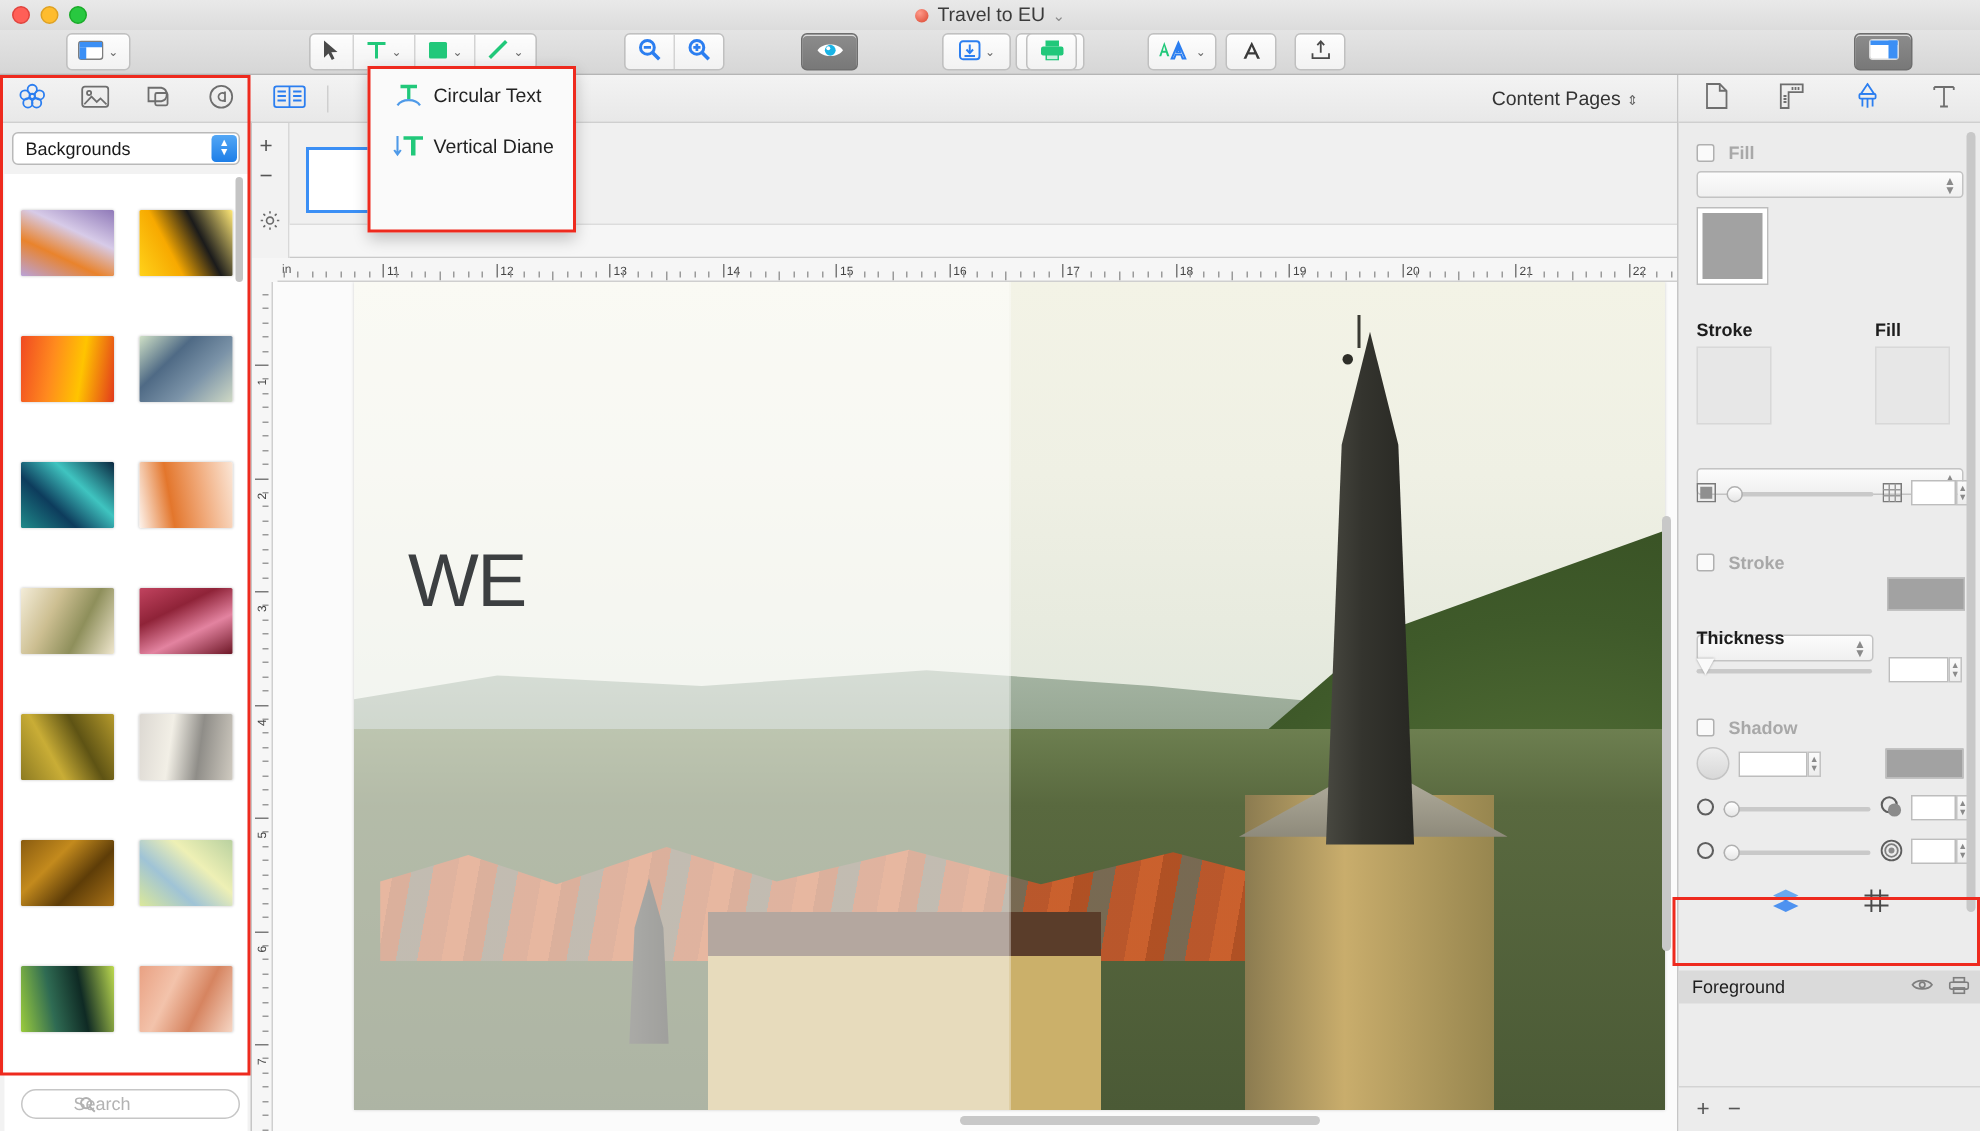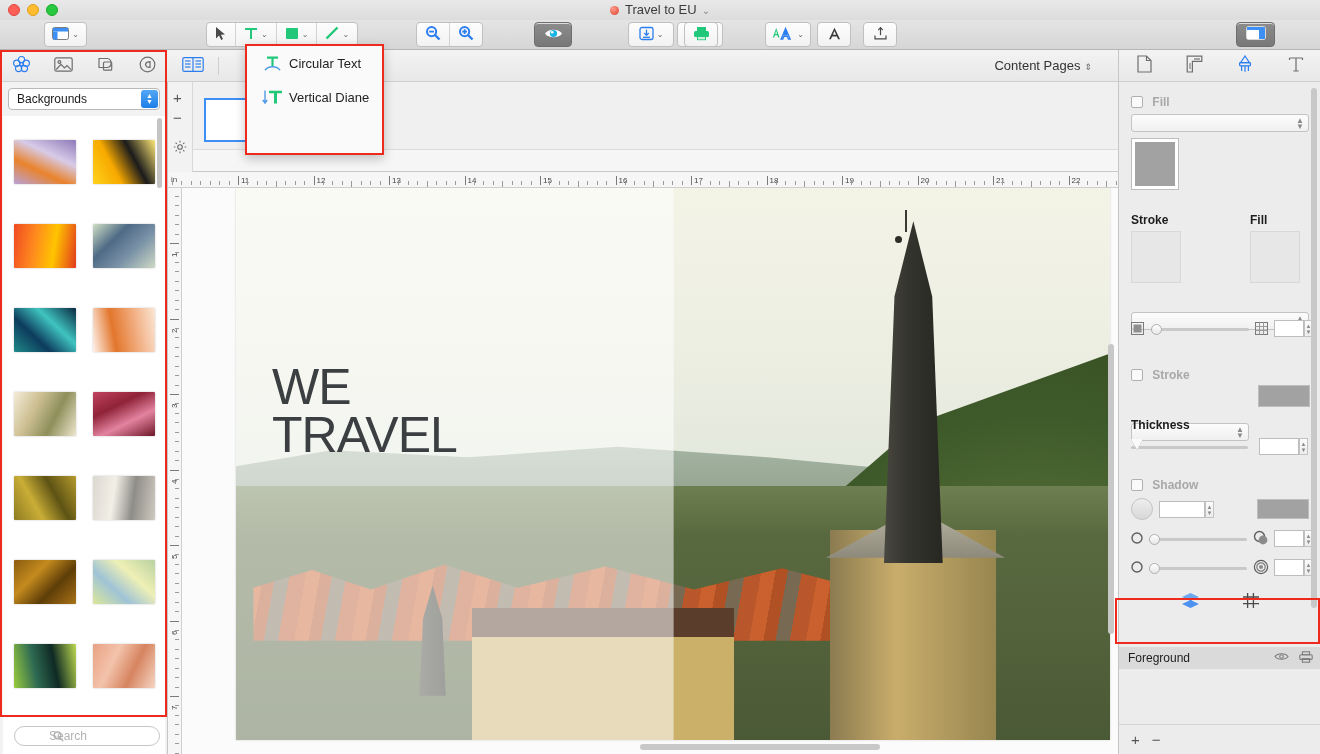--- a/index.html
+++ b/index.html
@@ -149,21 +149,21 @@
   .page-thumb .mini {
     position:absolute; right:0; top:0; width: 40px; height: 40px;
     background: linear-gradient(160deg,#cfd4d2 0%,#6f6f63 55%,#3f3f38 100%);
   }
   .page-num { position:absolute; left: 78px; top: 64px; font-size: 9px; color:#5e5e5e; }
   .strip-bottom-bar { position:absolute; left:25px; bottom:0; width: 925px; height: 22px;
      background:#f6f6f6; border-top:1px solid #dcdcdc; }
 
   
   .ruler-h {
-    position: absolute; top: 124px; left: 0; width: 950px; height: 14px;
+    position: absolute; top: 124px; left: 17px; width: 950px; height: 14px;
     background: #f6f6f6; border-bottom: 1px solid #cfcfcf; overflow:hidden;
   }
   .ruler-h .unit { position:absolute; left:3px; top:1px; font-size:8px; color:#555; }
   .tickmark { position:absolute; top:7px; width:1px; height:4px; background:#9a9a9a; }
   .tickmark.maj { top:2px; height:9px; background:#7a7a7a; }
   .rlabel { position:absolute; top:2px; font-size:8px; color:#444; }
   .ruler-v {
     position:absolute; top:138px; left:0; width:14px; height:566px;
     background:#f6f6f6; border-right:1px solid #cfcfcf; overflow:hidden;
   }
@@ -803,21 +803,20 @@
         <div class="tower"></div>
         <div class="tower-cap"></div>
         <div class="spire"></div>
         <div class="spire-ball"></div>
         <div class="spire-tip"></div>
         <div class="overlay-light"></div>
         <div class="fold"></div>
       </div>
       <div class="cov-title">
         <div>WE</div>
-        <div>TRAVEL</div>
       </div>
     </div>
     <div class="v-scroll"></div>
     <div class="h-scroll"></div>
   </div>
 </div>
 
 <div class="right-panel">
   <div class="rp-tabs">
     <div class="rp-tab">

